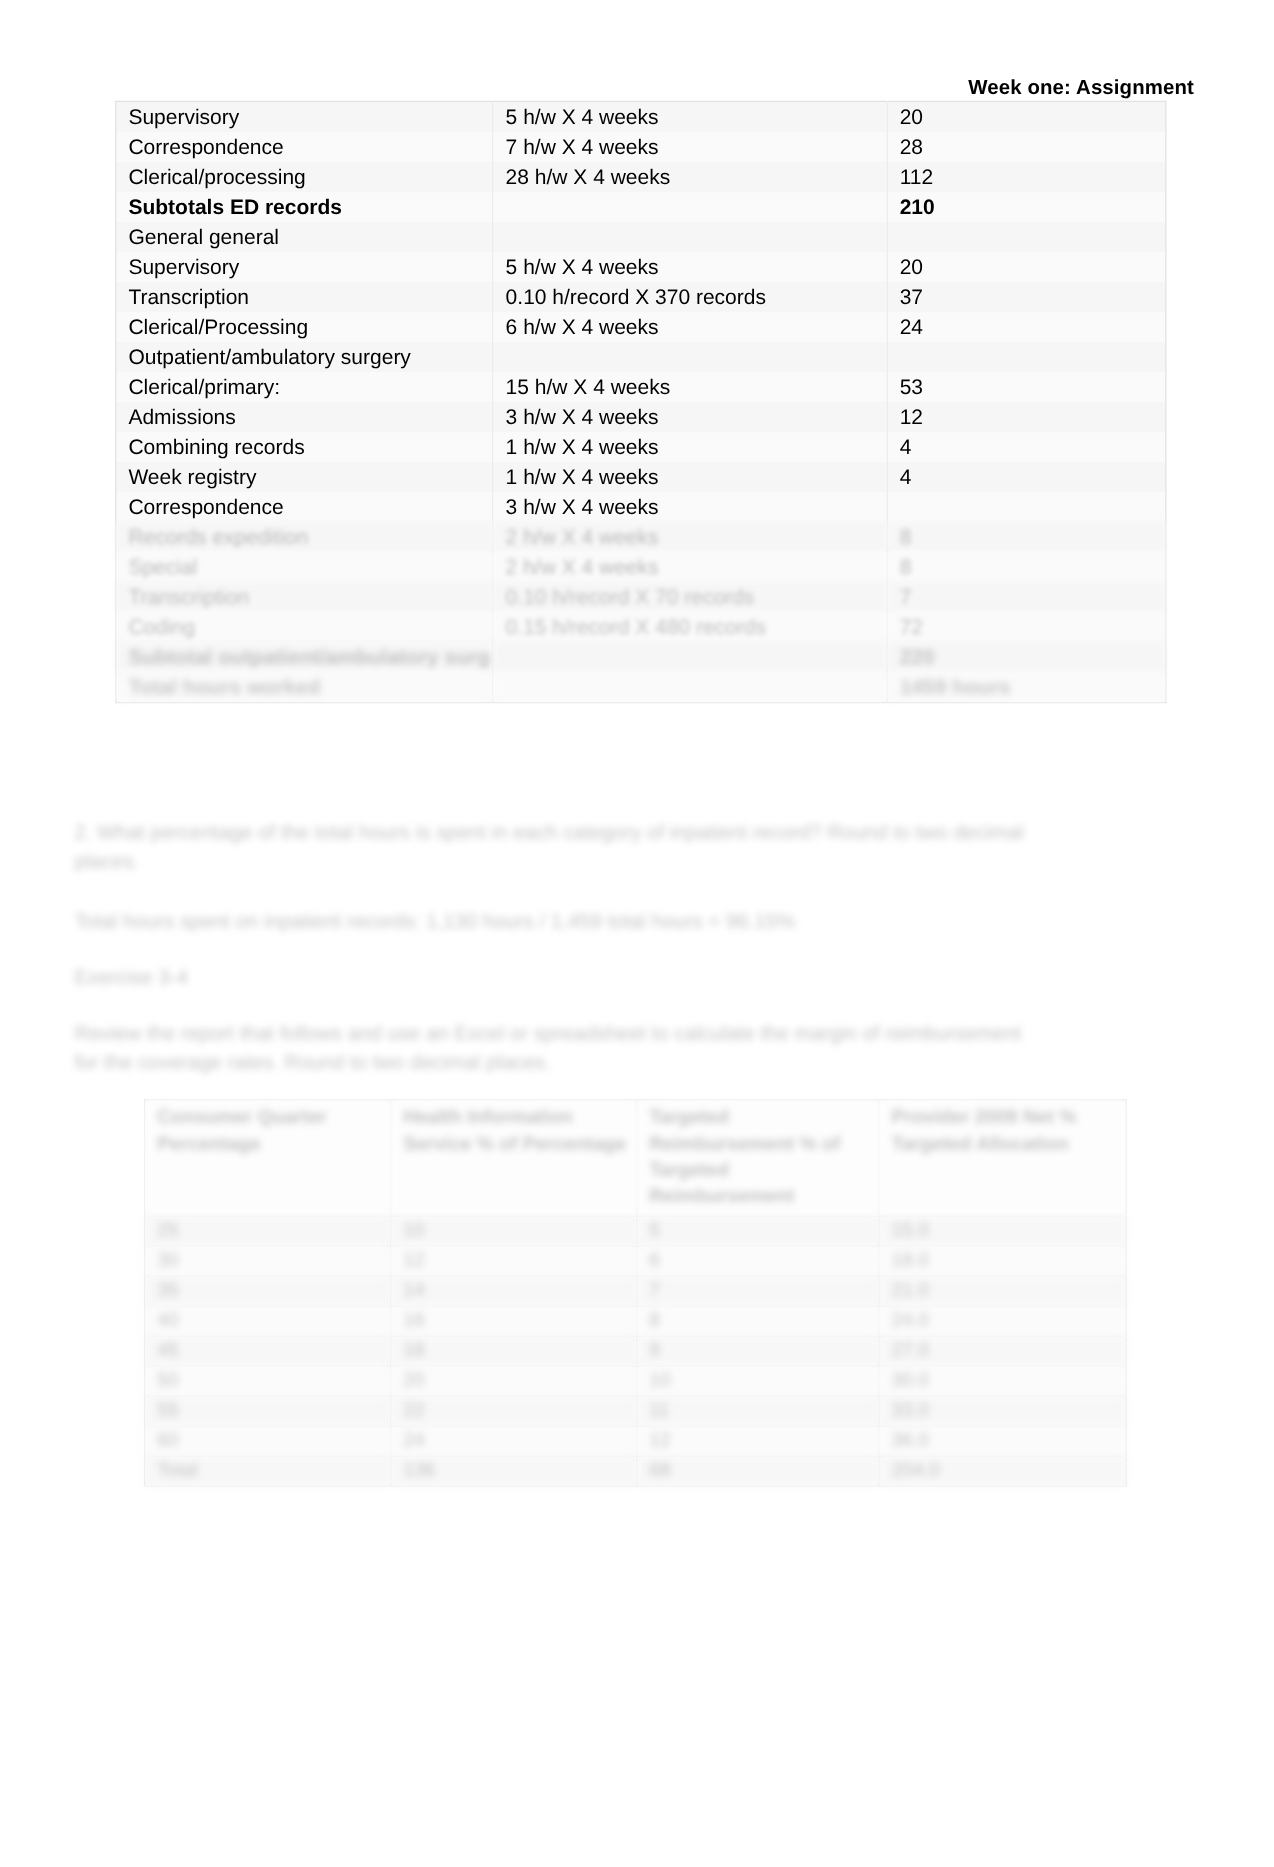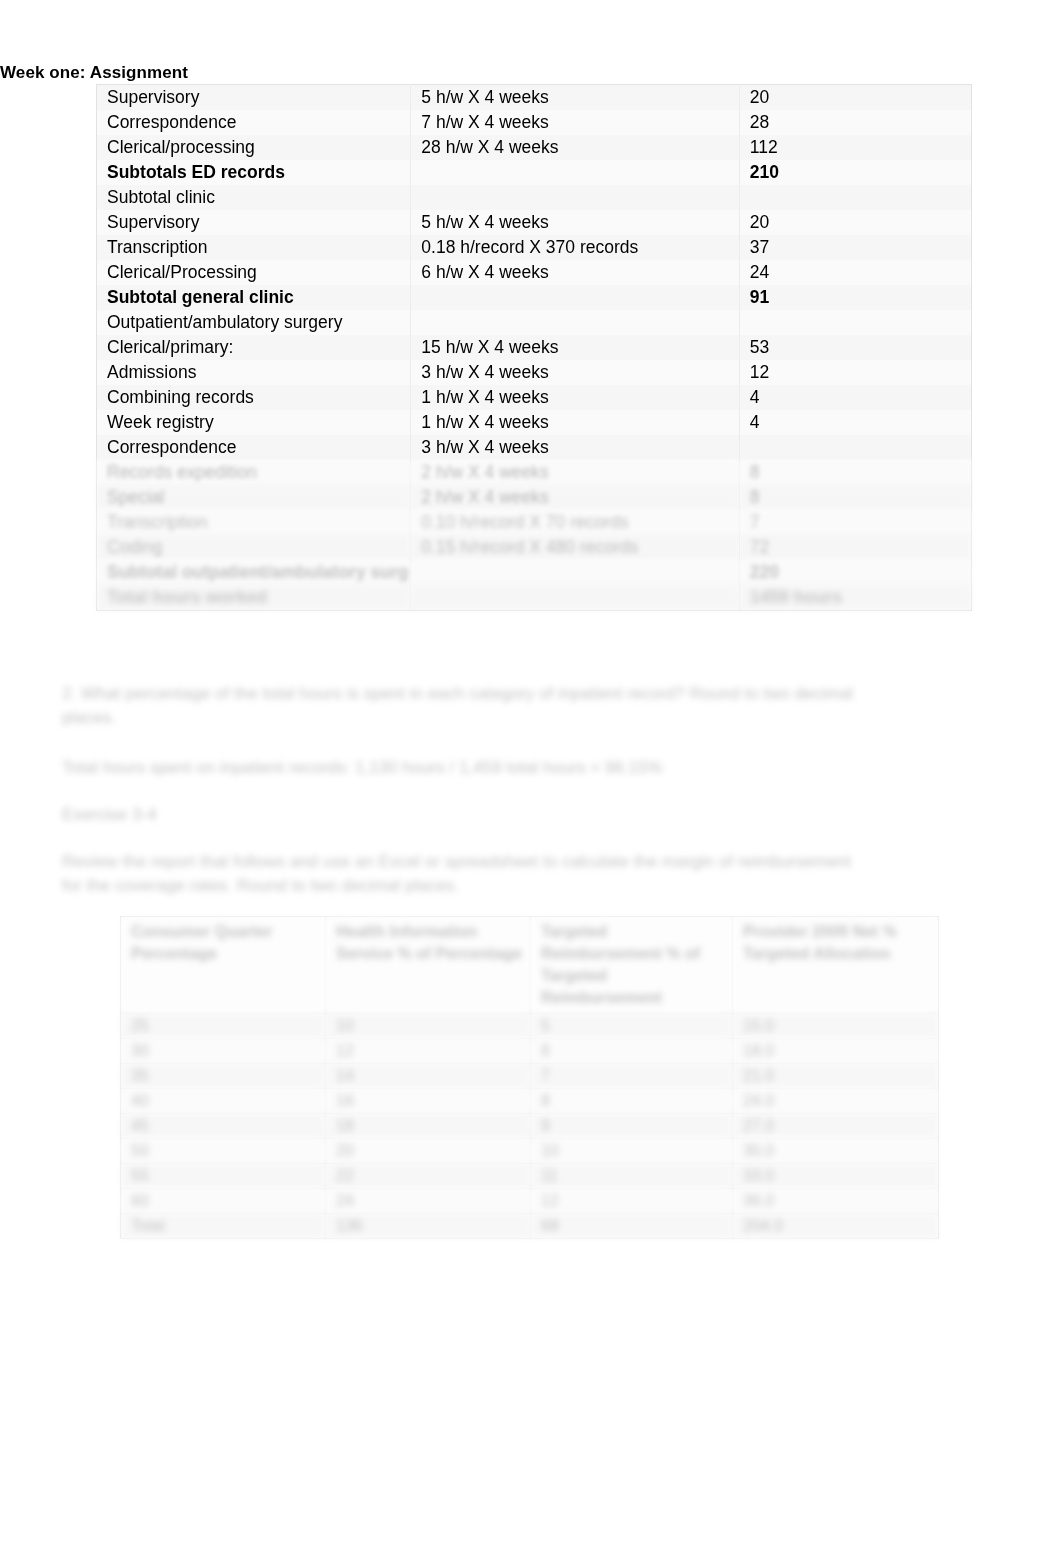--- a/index.html
+++ b/index.html
@@ -16,21 +16,21 @@
     color: #000000;
     overflow: hidden;
   }
 
   
   .page-header {
     position: absolute;
     left: 0;
     top: 62px;
     width: 995px;
-    text-align: left;
+    text-align: right;
     font-size: 17px;
     font-weight: bold;
     line-height: 22px;
     letter-spacing: 0.1px;
   }
 
   
   .doc-table {
     position: absolute;
     border-collapse: collapse;
@@ -156,43 +156,38 @@
         <td>Clerical/processing</td>
         <td>28 h/w X 4 weeks</td>
         <td>112</td>
       </tr>
       <tr>
         <td class="bold">Subtotals ED records</td>
         <td class="bold"></td>
         <td class="bold">210</td>
       </tr>
       <tr>
-        <td>Subtotal clinic</td>
+        <td>General general</td>
         <td></td>
         <td></td>
       </tr>
       <tr>
         <td>Supervisory</td>
         <td>5 h/w X 4 weeks</td>
         <td>20</td>
       </tr>
       <tr>
         <td>Transcription</td>
-        <td>0.18 h/record X 370 records</td>
+        <td>0.10 h/record X 370 records</td>
         <td>37</td>
       </tr>
       <tr>
         <td>Clerical/Processing</td>
         <td>6 h/w X 4 weeks</td>
         <td>24</td>
-      </tr>
-      <tr>
-        <td class="bold">Subtotal general clinic</td>
-        <td class="bold"></td>
-        <td class="bold">91</td>
       </tr>
       <tr>
         <td>Outpatient/ambulatory surgery</td>
         <td></td>
         <td></td>
       </tr>
       <tr>
         <td>Clerical/primary:</td>
         <td>15 h/w X 4 weeks</td>
         <td>53</td>

